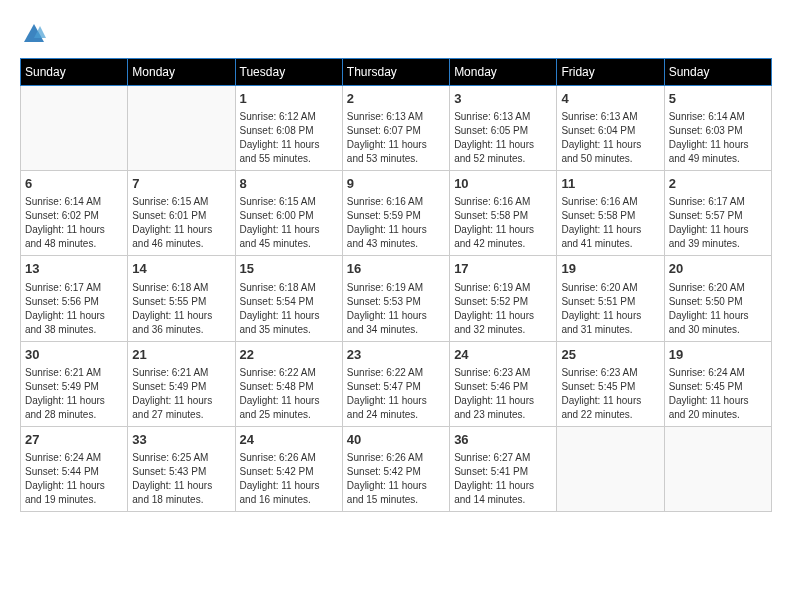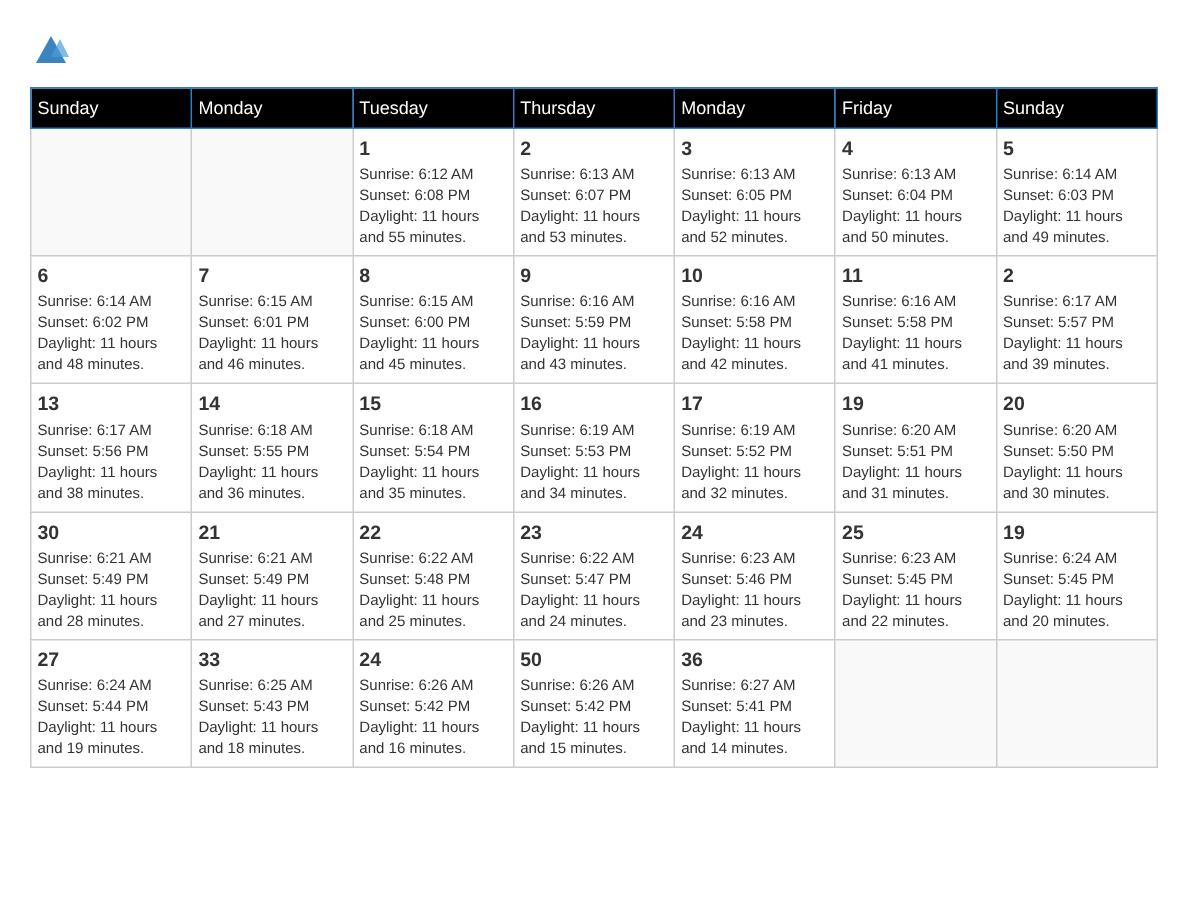--- a/index.html
+++ b/index.html
@@ -237,21 +237,21 @@
         </td>
         <td>
           <span class="day-number">33</span>
           <div class="day-info">Sunrise: 6:25 AM<br>Sunset: 5:43 PM<br>Daylight: 11 hours and 18 minutes.</div>
         </td>
         <td>
           <span class="day-number">24</span>
           <div class="day-info">Sunrise: 6:26 AM<br>Sunset: 5:42 PM<br>Daylight: 11 hours and 16 minutes.</div>
         </td>
         <td>
-          <span class="day-number">50</span>
+          <span class="day-number">40</span>
           <div class="day-info">Sunrise: 6:26 AM<br>Sunset: 5:42 PM<br>Daylight: 11 hours and 15 minutes.</div>
         </td>
         <td>
           <span class="day-number">36</span>
           <div class="day-info">Sunrise: 6:27 AM<br>Sunset: 5:41 PM<br>Daylight: 11 hours and 14 minutes.</div>
         </td>
         <td class="empty"></td>
         <td class="empty"></td>
       </tr>
     </tbody>

